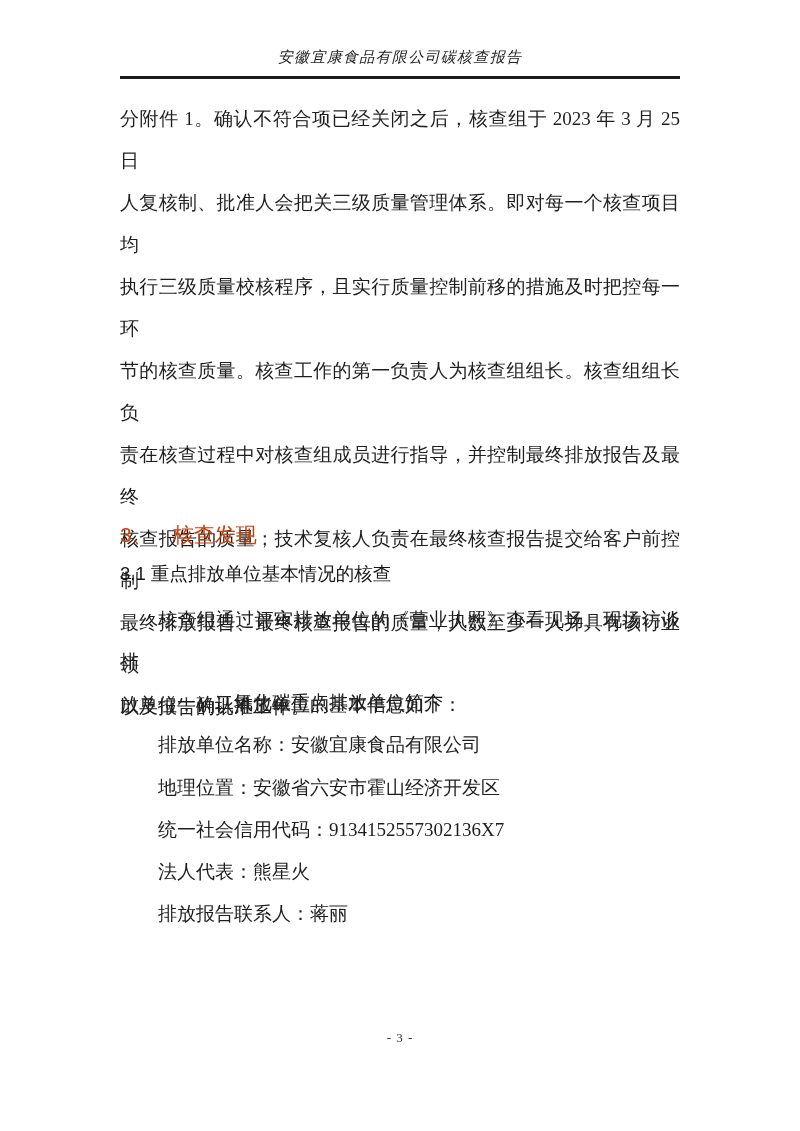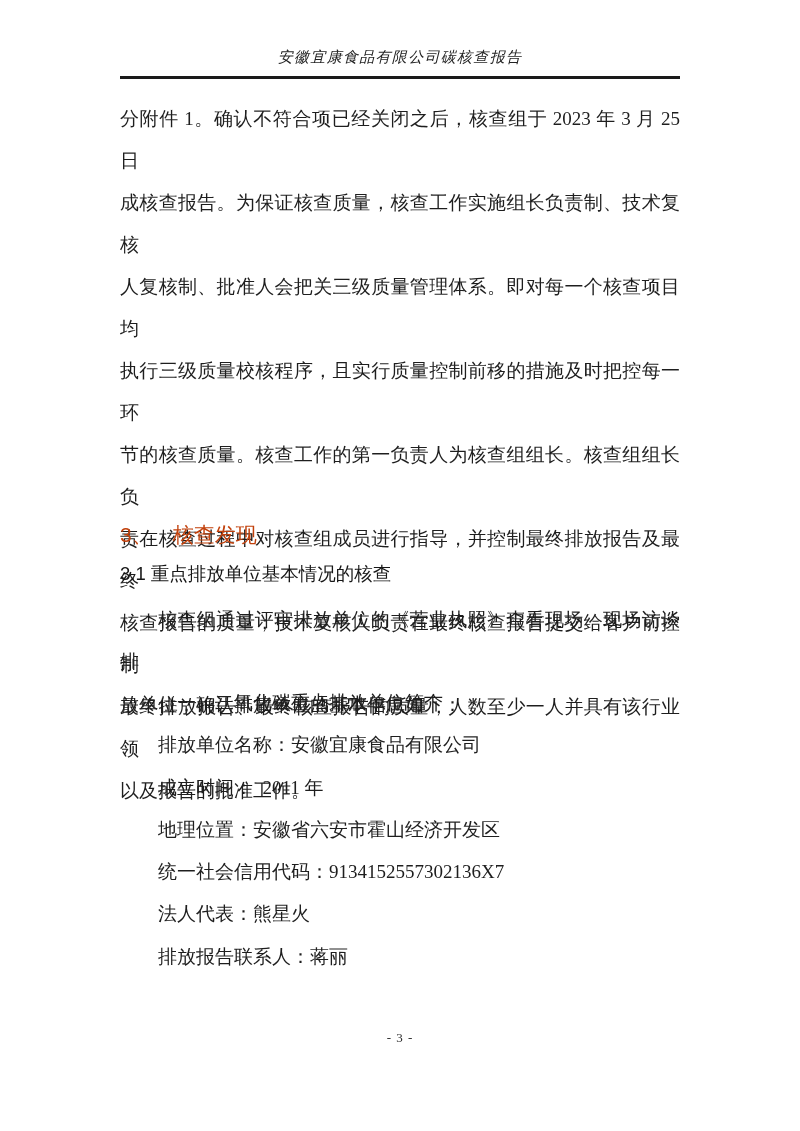--- a/index.html
+++ b/index.html
@@ -111,21 +111,20 @@
 
 <div class="page">
 
   <div class="header-title">安徽宜康食品有限公司碳核查报告</div>
   <div class="header-rule"></div>
 
   <div class="content">
 
     <div class="para para1">
       <div class="jline">分附件 1。确认不符合项已经关闭之后，核查组于 2023 年 3 月 25 日</div>
-      <div class="jline">成核查报告。为保证核查质量，核查工作实施组长负责制、技术复核</div>
       <div class="jline">人复核制、批准人会把关三级质量管理体系。即对每一个核查项目均</div>
       <div class="jline">执行三级质量校核程序，且实行质量控制前移的措施及时把控每一环</div>
       <div class="jline">节的核查质量。核查工作的第一负责人为核查组组长。核查组组长负</div>
       <div class="jline">责在核查过程中对核查组成员进行指导，并控制最终排放报告及最终</div>
       <div class="jline">核查报告的质量；技术复核人负责在最终核查报告提交给客户前控制</div>
       <div class="jline">最终排放报告、最终核查报告的质量，人数至少一人并具有该行业领</div>
       <div class="jline lastline">以及报告的批准工作。</div>
     </div>
 
     <div class="h1">
@@ -135,21 +134,20 @@
     <div class="h2">3.1 重点排放单位基本情况的核查</div>
 
     <div class="para para2">
       <div class="jline firstline">核查组通过评审排放单位的《营业执照》查看现场、现场访谈排</div>
       <div class="jline lastline">放单位，确认排放单位的基本信息如下：</div>
     </div>
 
     <div class="info">
       <div class="iline">（一）二氧化碳重点排放单位简介</div>
       <div class="iline">排放单位名称：安徽宜康食品有限公司</div>
-      <div class="iline">成立时间：  2011 年</div>
       <div class="iline">地理位置：安徽省六安市霍山经济开发区</div>
       <div class="iline">统一社会信用代码：9134152557302136X7</div>
       <div class="iline">法人代表：熊星火</div>
       <div class="iline">排放报告联系人：蒋丽</div>
     </div>
 
   </div>
 
   <div class="footer">
     <span>- 3 -</span>

